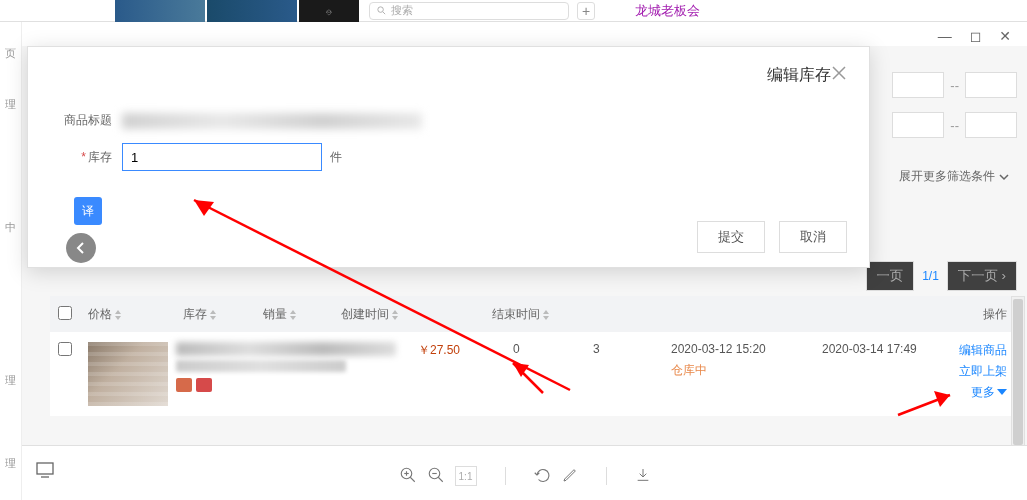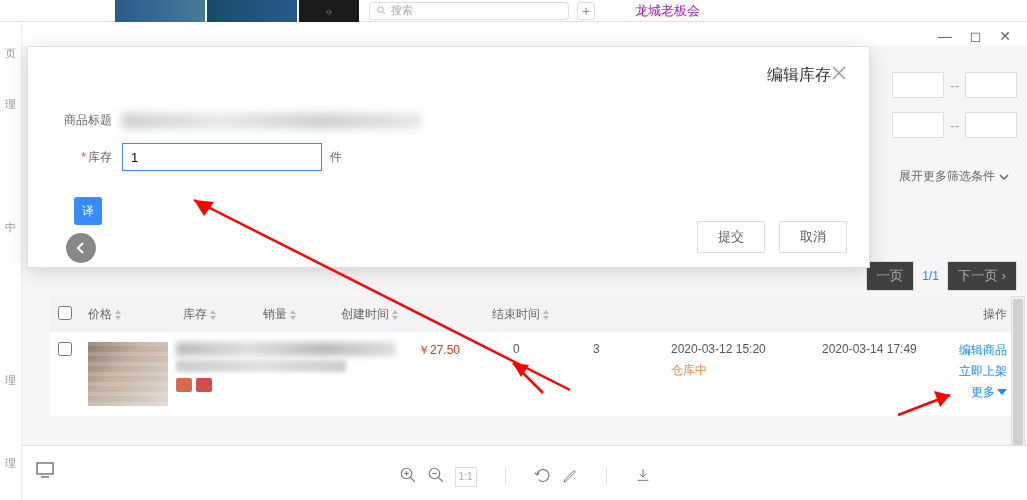--- a/index.html
+++ b/index.html
@@ -86,21 +86,21 @@
 
 
 .arrow { position:absolute; z-index:100; pointer-events:none; }
 .arrow line, .arrow path { stroke:#ff0000; stroke-width:2.5; fill:none; }
 .arrow .head { fill:#ff0000; stroke:none; }
 
 
 .bottom-bar { position:absolute; left:22px; right:0; bottom:0; height:55px; border-top:1px solid #e0e0e0; background:#fff; padding-top:6px; }
 .bottom-left { position:absolute; left:14px; top:16px; color:#666;}
 .bottom-center { display:flex; justify-content:center; align-items:center; gap:18px; color:#777; height:100%;}
-.bottom-center .grp { display:flex; gap:10px; align-items:flex-end; padding: 0 10px;}
+.bottom-center .grp { display:flex; gap:10px; align-items:center; padding: 0 10px;}
 .bottom-center .sep { width:1px; height:18px; background:#ddd;}
 .icon-btn { cursor:pointer; }
 .num-box { border:1px solid #ddd; width:22px; height:20px; display:flex; align-items:center; justify-content:center; font-size:10px; color:#aaa;}
 
 .scrollbar { position:absolute; right:2px; top:250px; width:14px; height:180px; background:#f0f0f0; border:1px solid #e0e0e0;}
 .scrollbar .thumb-s { position:absolute; top:2px; left:1px; right:1px; height:146px; background:#cfcfcf; border-radius:2px;}
 .scrollbar .up, .scrollbar .dn { position:absolute; left:0; right:0; height:14px; display:flex; align-items:center; justify-content:center; color:#888; font-size:8px;}
 </style>
 </head>
 <body>

